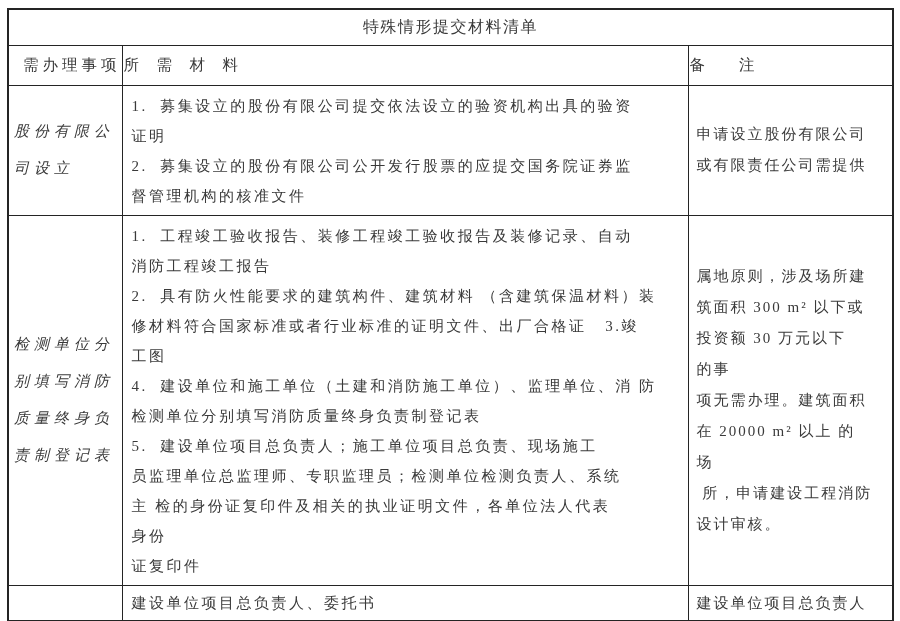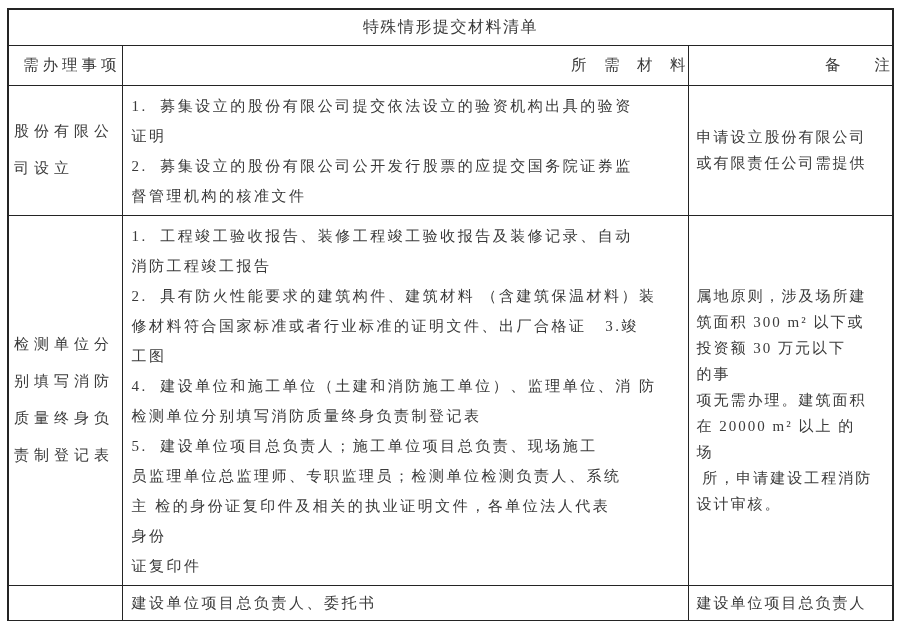--- a/index.html
+++ b/index.html
@@ -42,51 +42,52 @@
     height: 40px;
     vertical-align: middle;
     font-size: 15.5px;
   }
   td.header-item {
     padding-left: 5px;
     letter-spacing: 4px;
     text-align: right;
   }
   td.header-mat, td.header-note {
-    text-align: right;
+    text-align: left;
     letter-spacing: 1px;
   }
 
   td.item-cell {
     vertical-align: middle;
     text-align: left;
     padding: 4px 4px 4px 5px;
     font-size: 15px;
     letter-spacing: 5px;
     line-height: 37px;
     word-break: break-all;
+    font-style: italic;
   }
   td.mat-cell {
     vertical-align: top;
     text-align: left;
     padding: 5px 5px 4px 9px;
     font-size: 15px;
     letter-spacing: 2.5px;
     line-height: 30px;
     white-space: pre-wrap;
     word-break: break-all;
     margin-top: 14px;
   }
   td.note-cell {
     vertical-align: middle;
     text-align: left;
     padding: 4px 6px 4px 8px;
     font-size: 15px;
     letter-spacing: 2px;
-    line-height: 26px;
+    line-height: 31px;
     white-space: pre-wrap;
     word-break: break-all;
   }
   tr.row-last td.mat-cell,
   tr.row-last td.note-cell {
     vertical-align: middle;
     line-height: 22px;
     padding-top: 6px;
     padding-bottom: 6px;
   }

